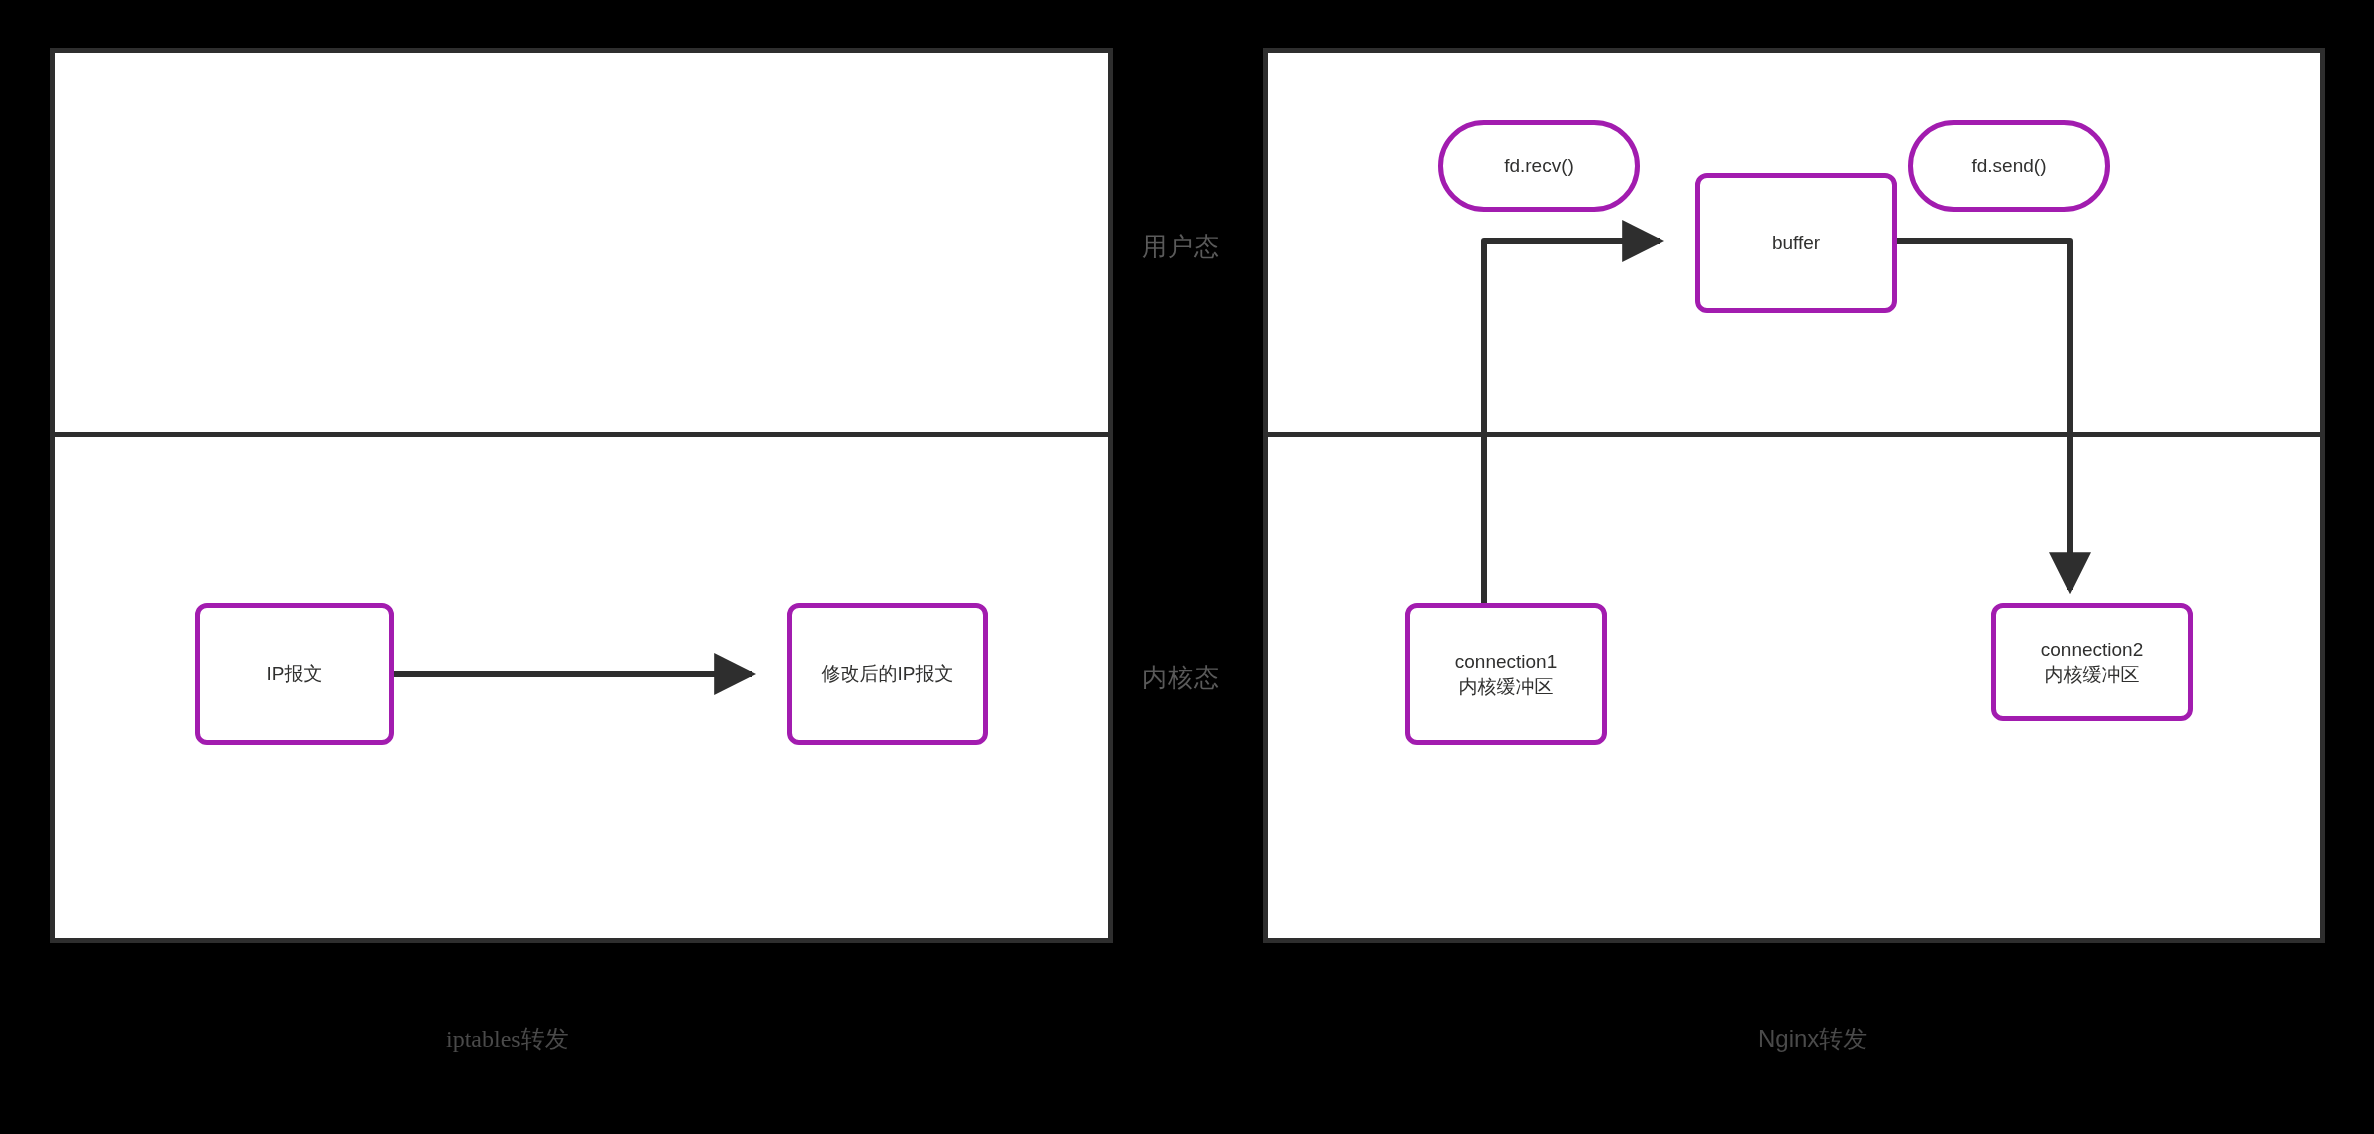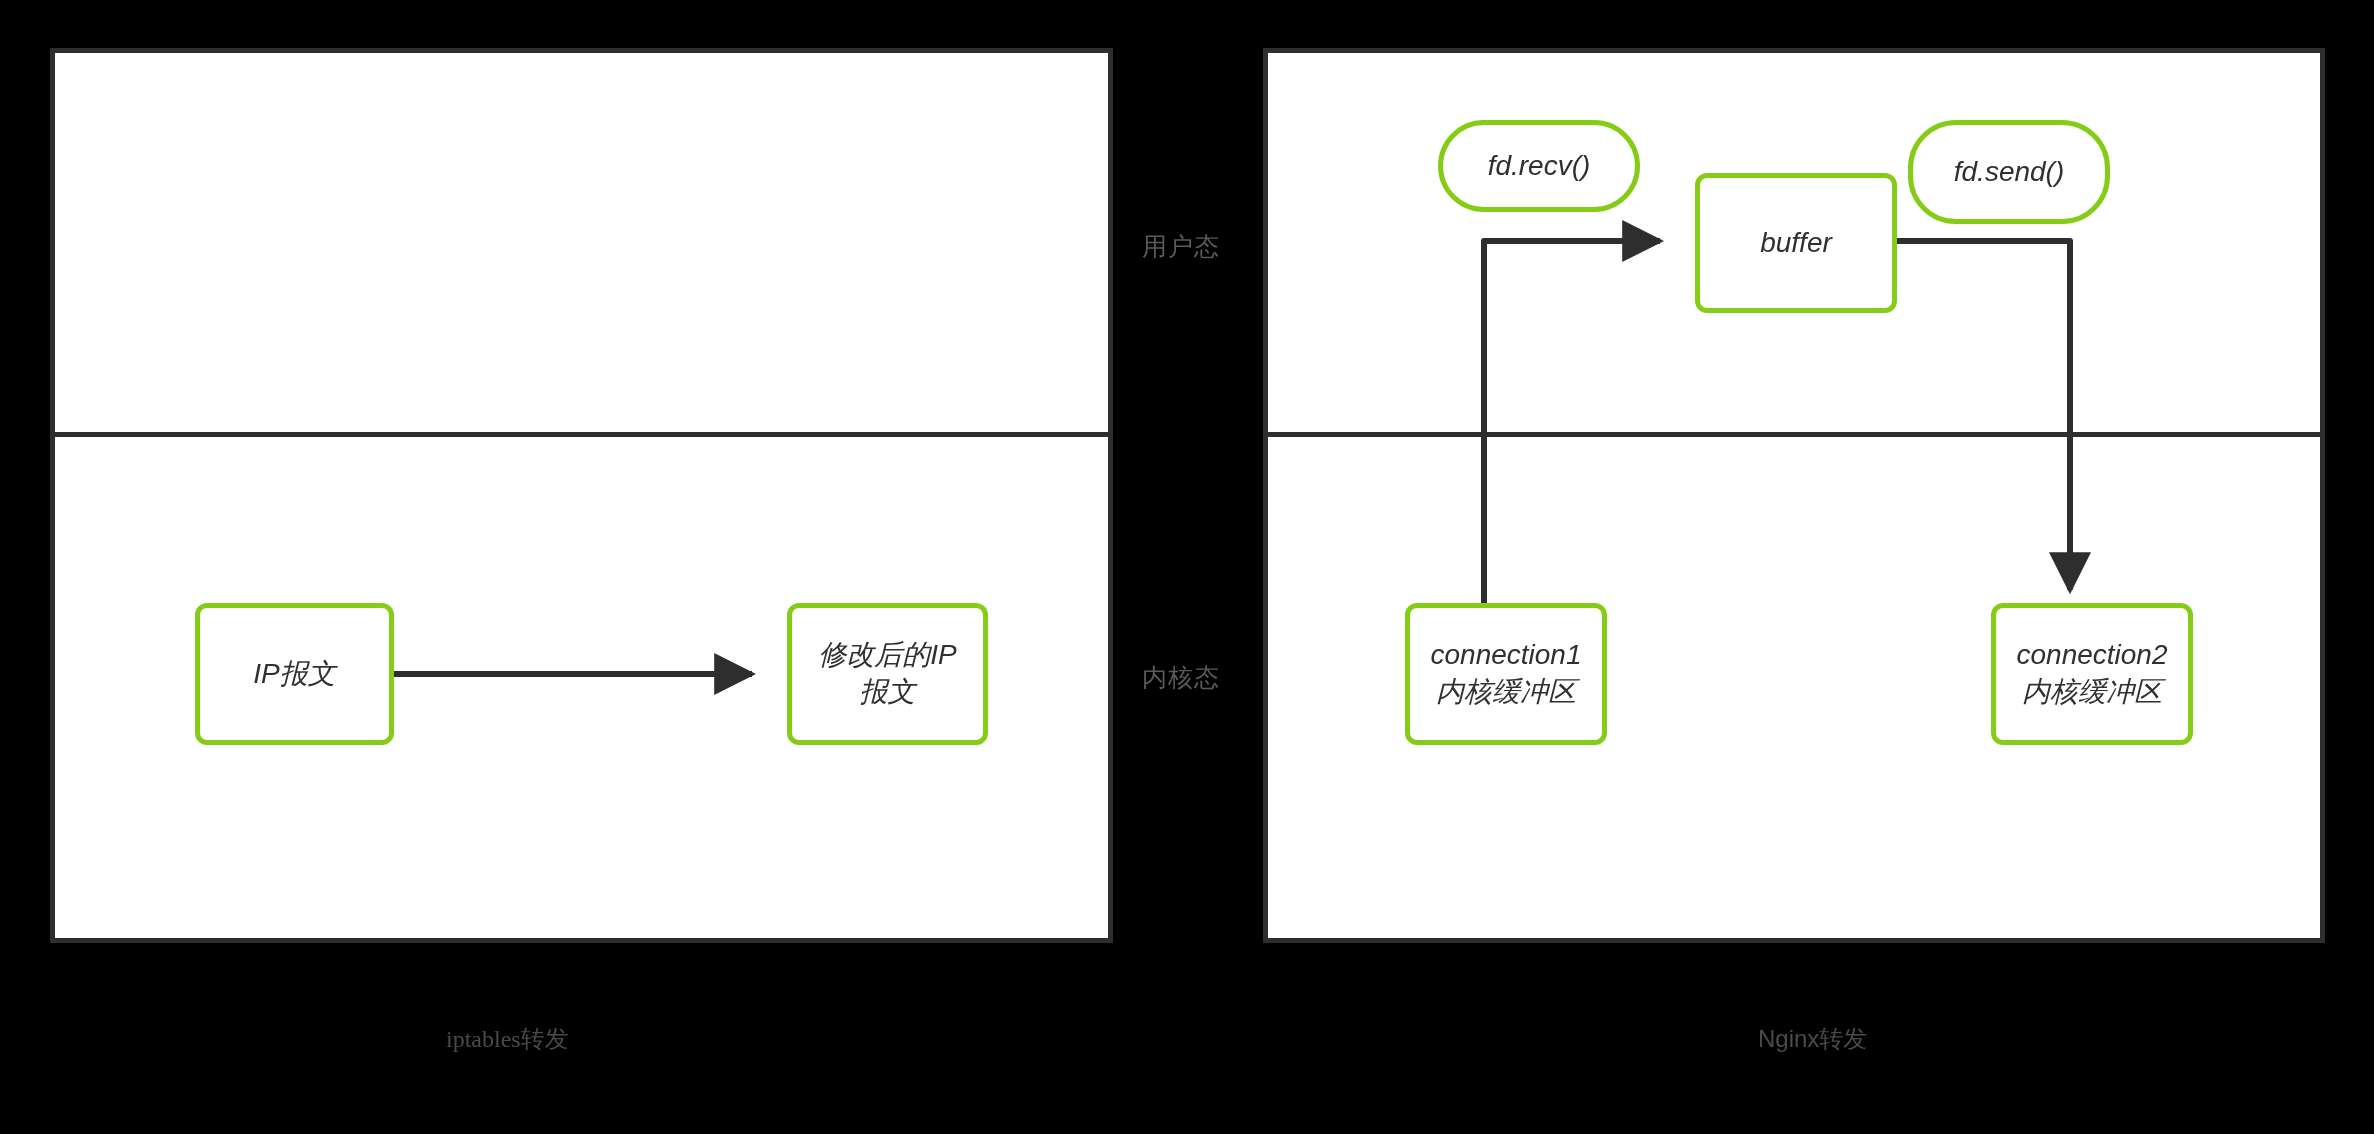--- a/index.html
+++ b/index.html
@@ -58,43 +58,42 @@
     font-size: 24px;
     white-space: nowrap;
   }
   #caption-left  { left: 446px;  top: 1023px; font-family: "Liberation Serif", serif; }
   #caption-right { left: 1758px; top: 1023px; font-family: "Liberation Sans", sans-serif; }
 
   
   .node {
     position: absolute;
     background: #ffffff;
-    border: 5px solid #84cc16;
+    border: 5px solid #a21caf;
     box-sizing: border-box;
     display: flex;
     align-items: center;
     justify-content: center;
     text-align: center;
     color: #30302f;
-    font-size: 28px;
+    font-size: 19px;
     line-height: 1.32;
     z-index: 5;
-    font-style: italic;
   }
   .node.rect { border-radius: 12px; margin-left: 22px; }
   .node.pill { border-radius: 48px; }
 
   #node-ip-packet      { left: 173px;  top: 603px; width: 199px; height: 142px; }
   #node-ip-packet-mod  { left: 765px;  top: 603px; width: 201px; height: 142px; padding: 0 14px; }
 
   #node-fd-recv  { left: 1438px; top: 120px; width: 202px; height: 92px; }
   #node-buffer   { left: 1673px; top: 173px; width: 202px; height: 140px; }
-  #node-fd-send  { left: 1908px; top: 120px; width: 202px; height: 104px; }
+  #node-fd-send  { left: 1908px; top: 120px; width: 202px; height: 92px; }
   #node-conn1    { left: 1383px; top: 603px; width: 202px; height: 142px; }
-  #node-conn2    { left: 1969px; top: 603px; width: 202px; height: 142px; }
+  #node-conn2    { left: 1969px; top: 603px; width: 202px; height: 118px; }
 
   
   .edges {
     position: absolute;
     left: 0; top: 0;
     width: 2374px;
     height: 1134px;
     pointer-events: none;
     z-index: 3;
   }

